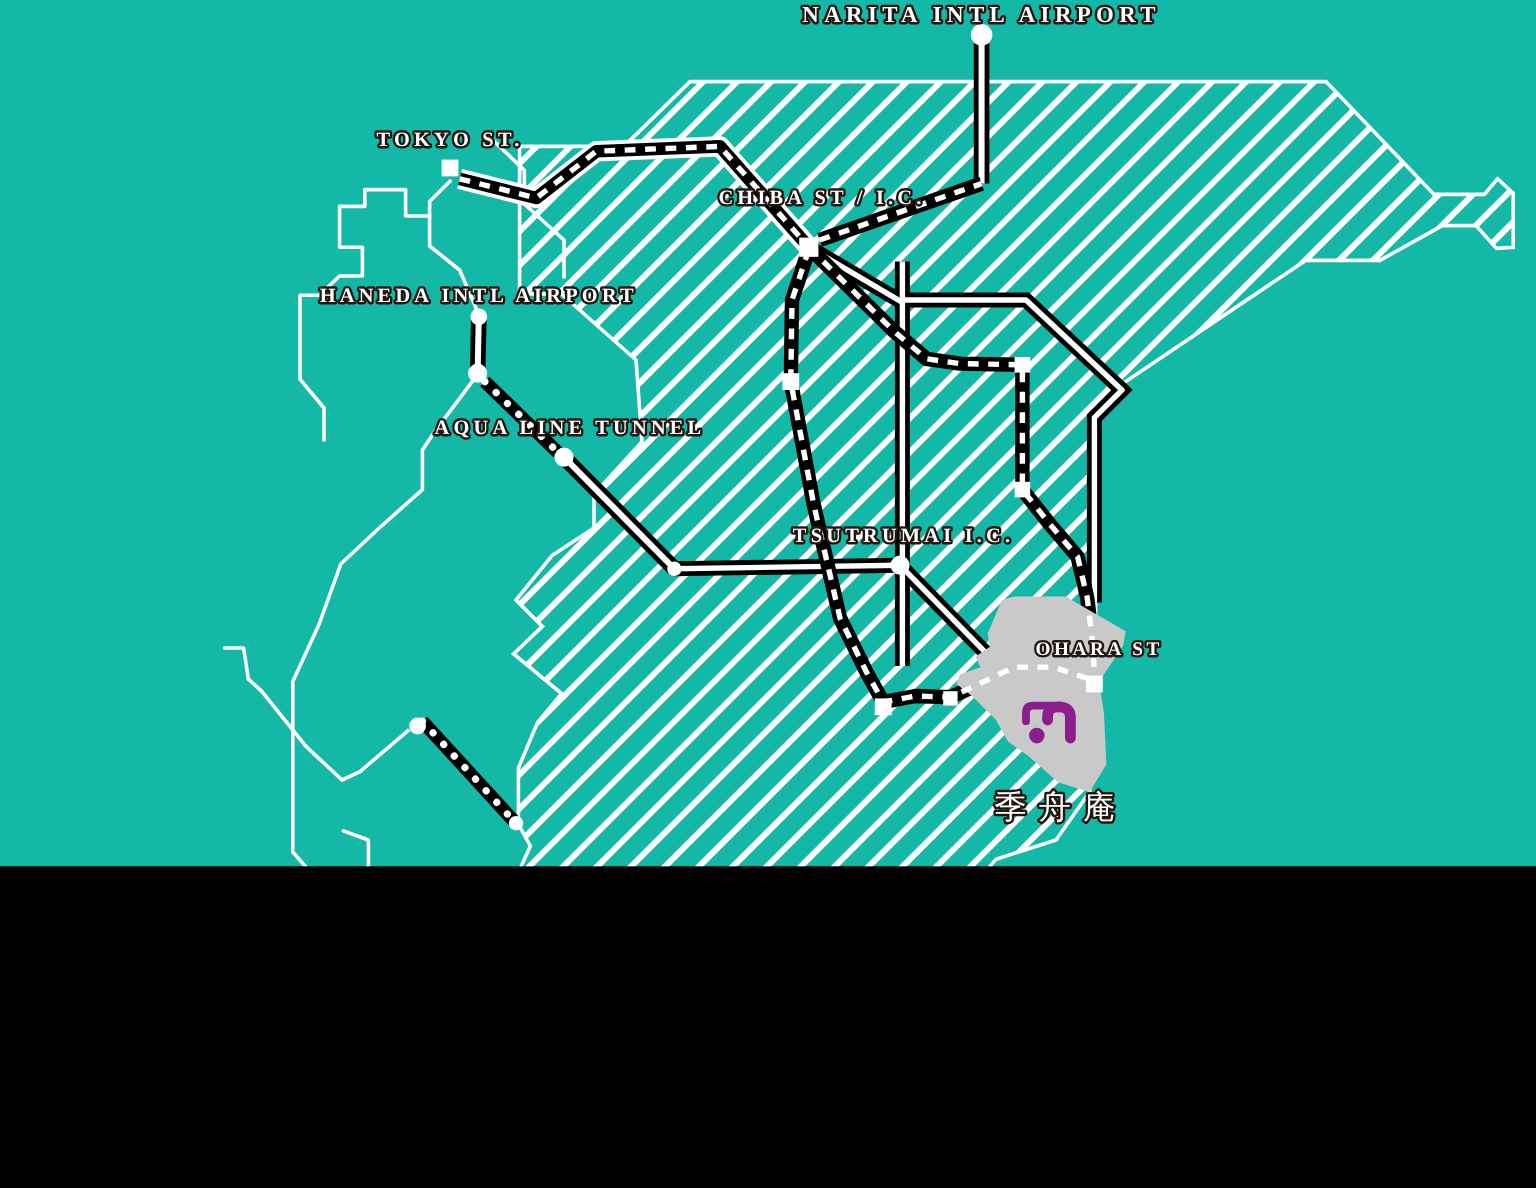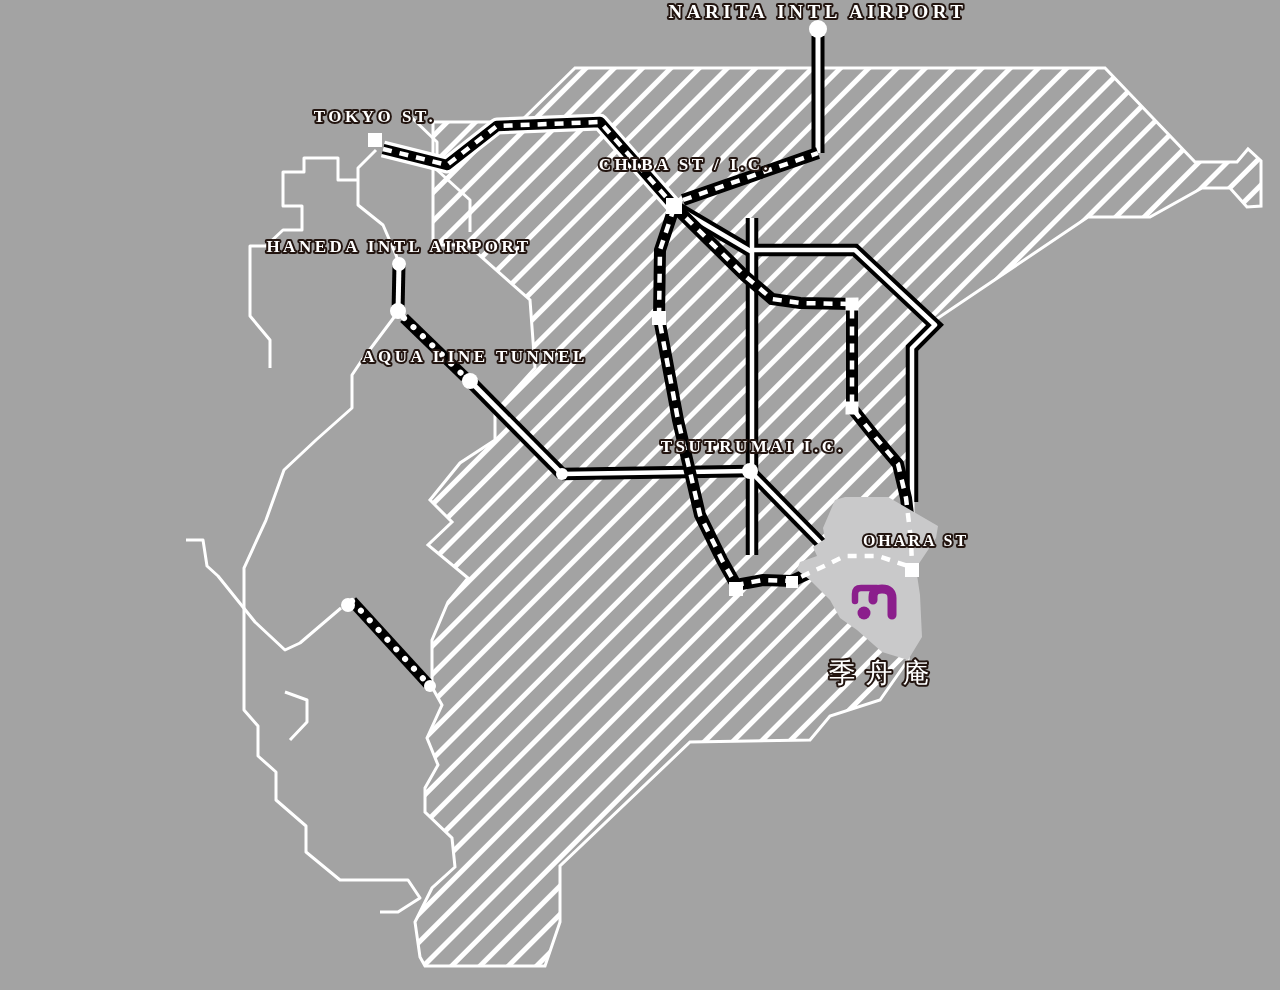--- a/index.html
+++ b/index.html
@@ -1,16 +1,16 @@
 <!DOCTYPE html>
 <html><head>
 <meta charset="utf-8">
 <style>
   html,body{margin:0;padding:0;background:#000;}
-  .stage{position:relative;width:1280px;height:990px;background:#a3a3a3;overflow:hidden;}
+  .stage{position:relative;width:1280px;height:722px;background:#14b8a6;overflow:hidden;}
   svg{position:absolute;left:0;top:0;display:block;}
   text{font-family:"Liberation Serif","DejaVu Serif",serif;font-weight:bold;paint-order:stroke;stroke-linejoin:round;}
   .kanji{font-weight:normal;}
 </style>
 </head>
 <body>
 
 <div class="stage">
   <svg id="map" width="1280" height="990" viewBox="0 0 1280 990" xmlns="http://www.w3.org/2000/svg">
     <defs>

